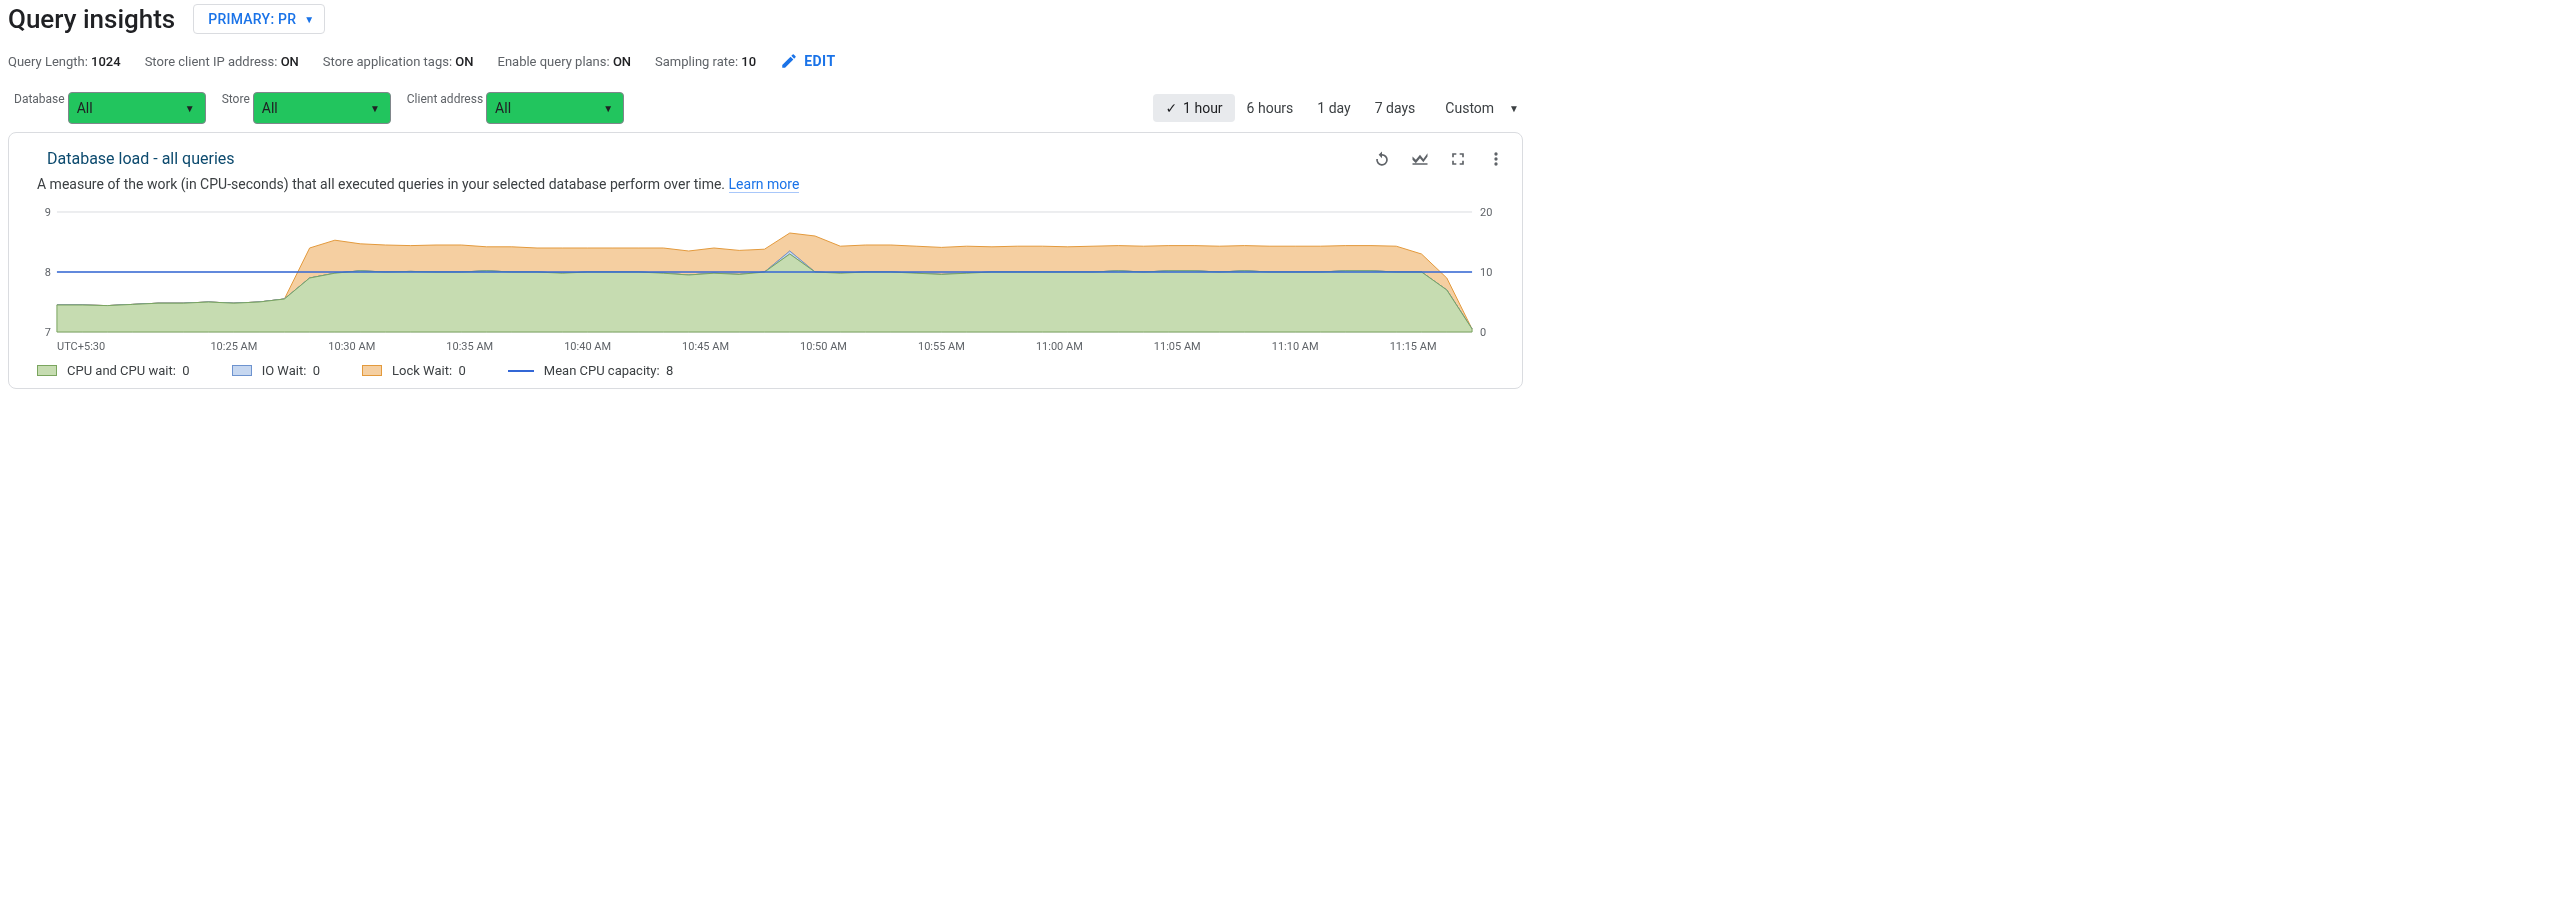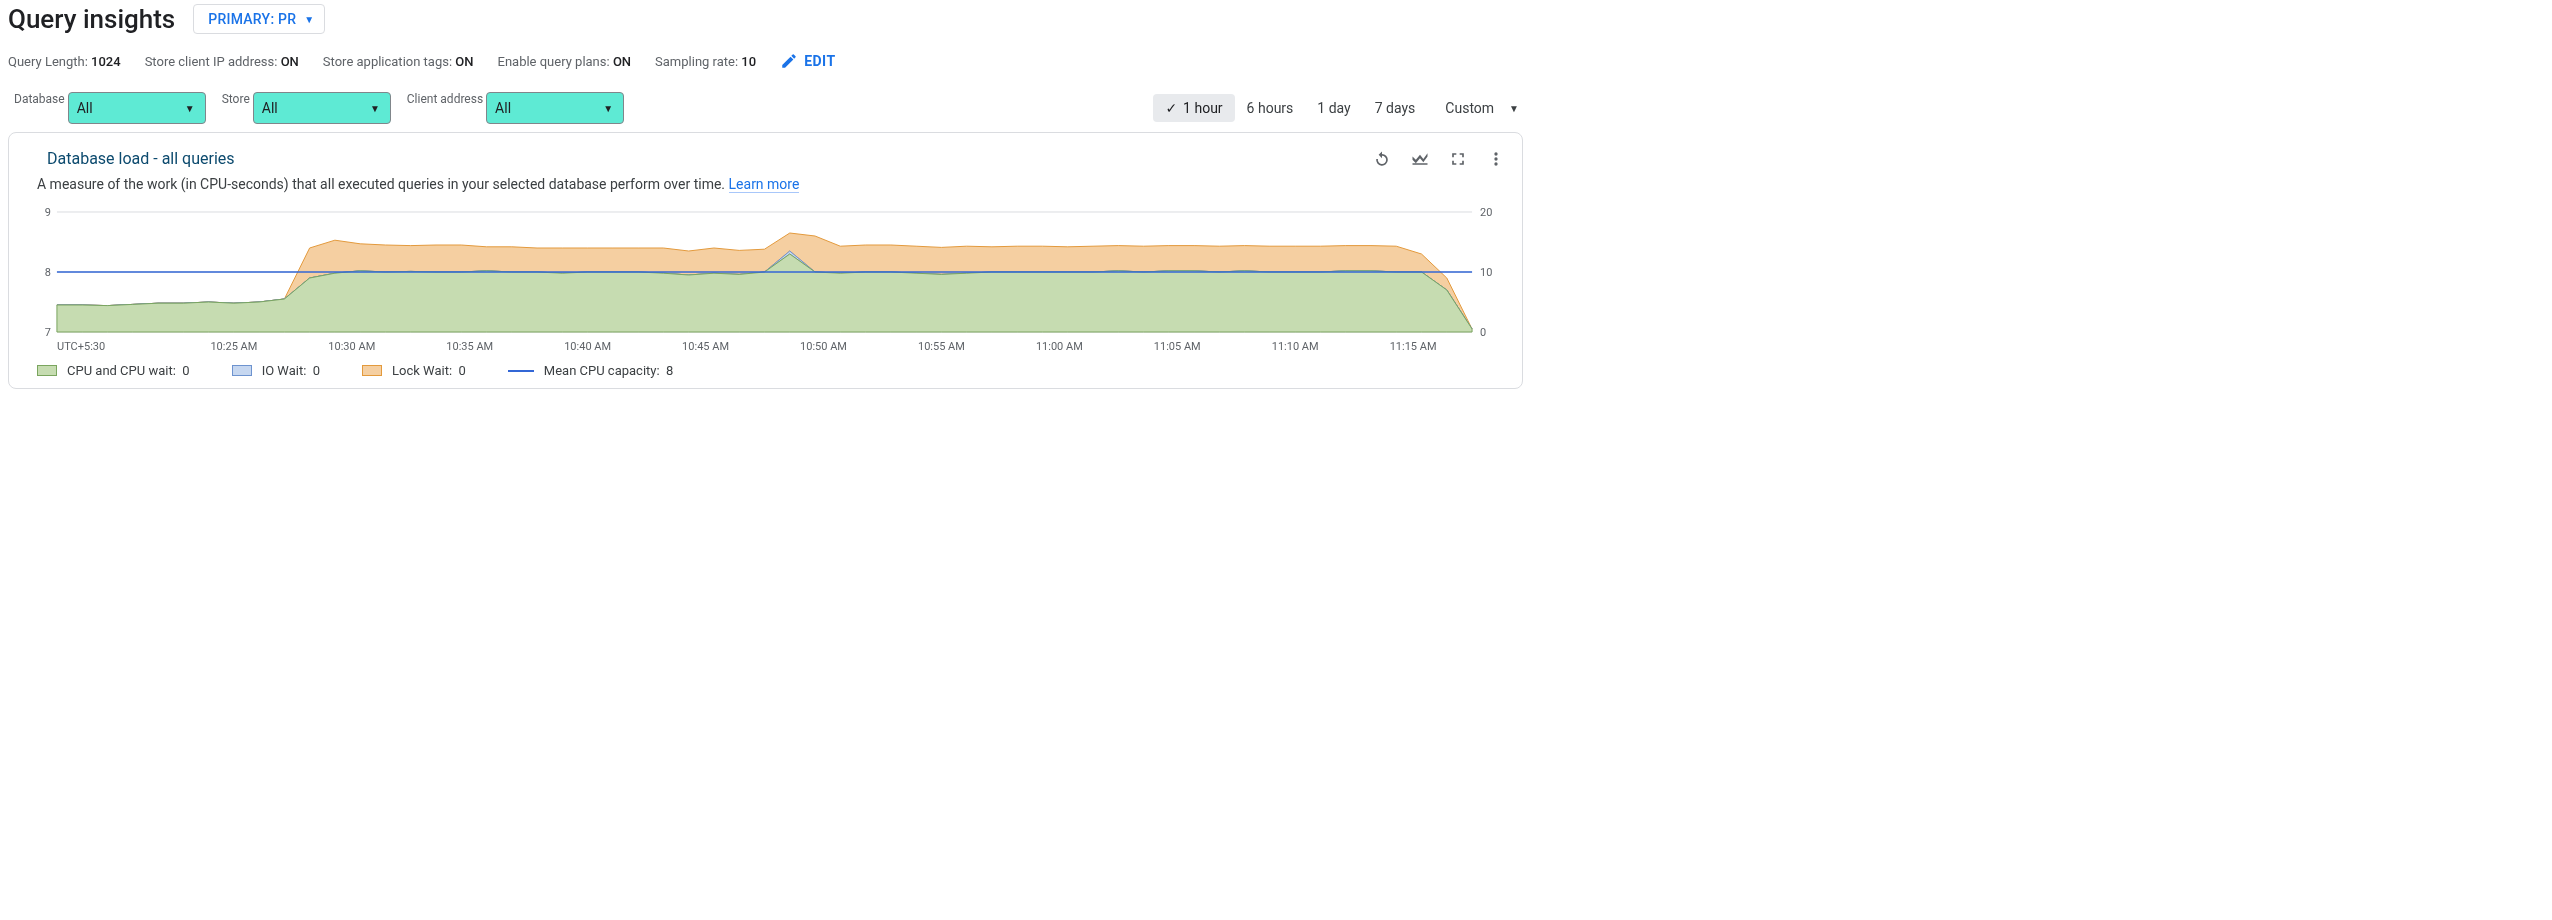--- a/index.html
+++ b/index.html
@@ -92,21 +92,21 @@
     border-radius: 4px;
     height: 32px;
     width: 138px;
     padding: 0 10px 0 8px;
     display: flex;
     align-items: center;
     justify-content: space-between;
     font-size: 14px;
     color: #202124;
     cursor: pointer;
-    background:#5eead4;
+    background:#22c55e;
   }
   .select .tri { font-size: 10px; }
   .time-range {
     display: flex;
     align-items: center;
     gap: 0;
     margin-bottom: 2px;
   }
   .time-opt {
     padding: 6px 12px;

